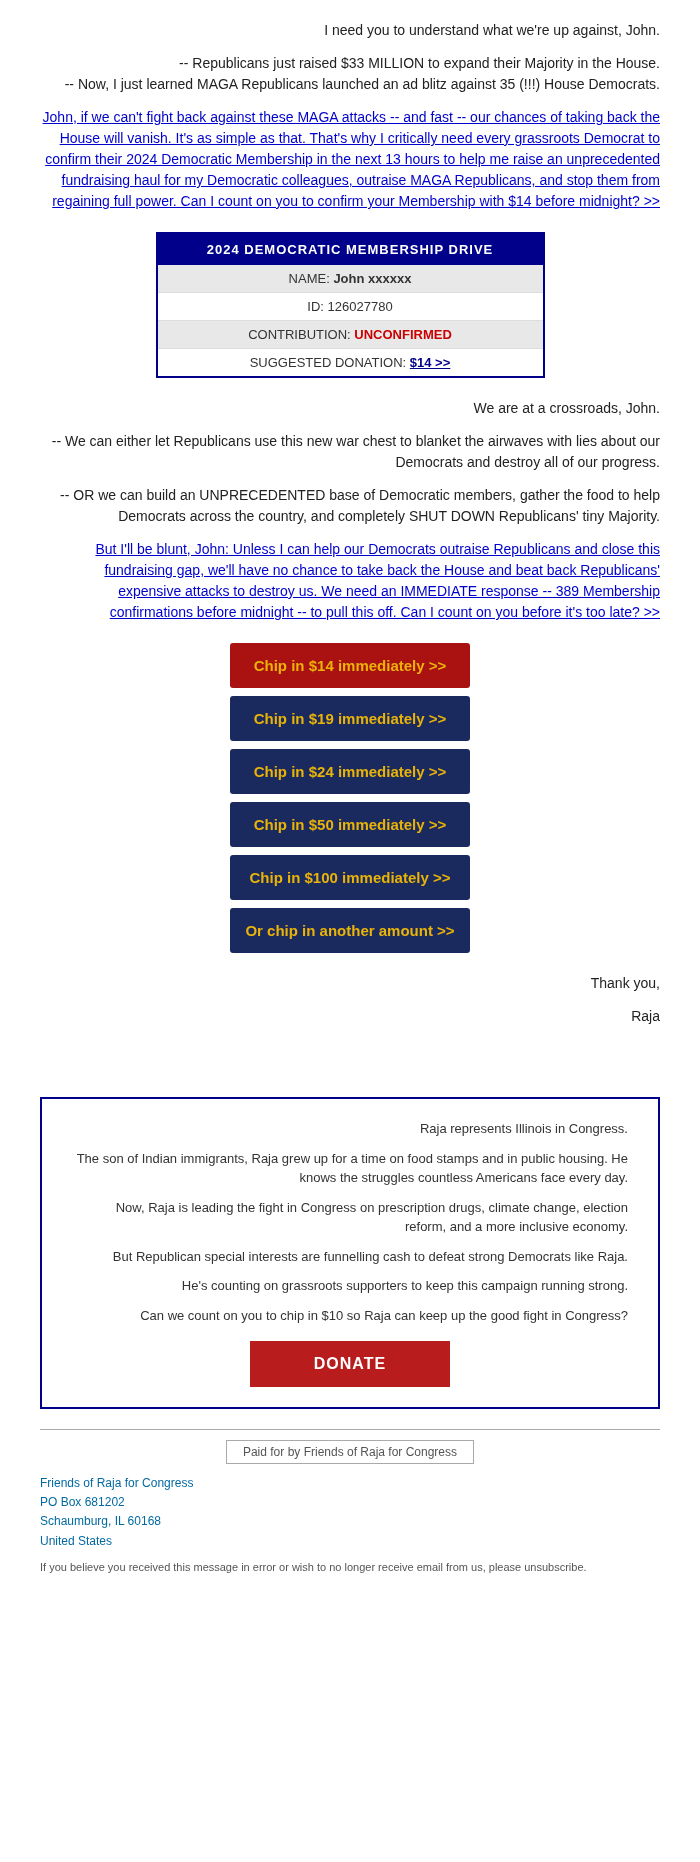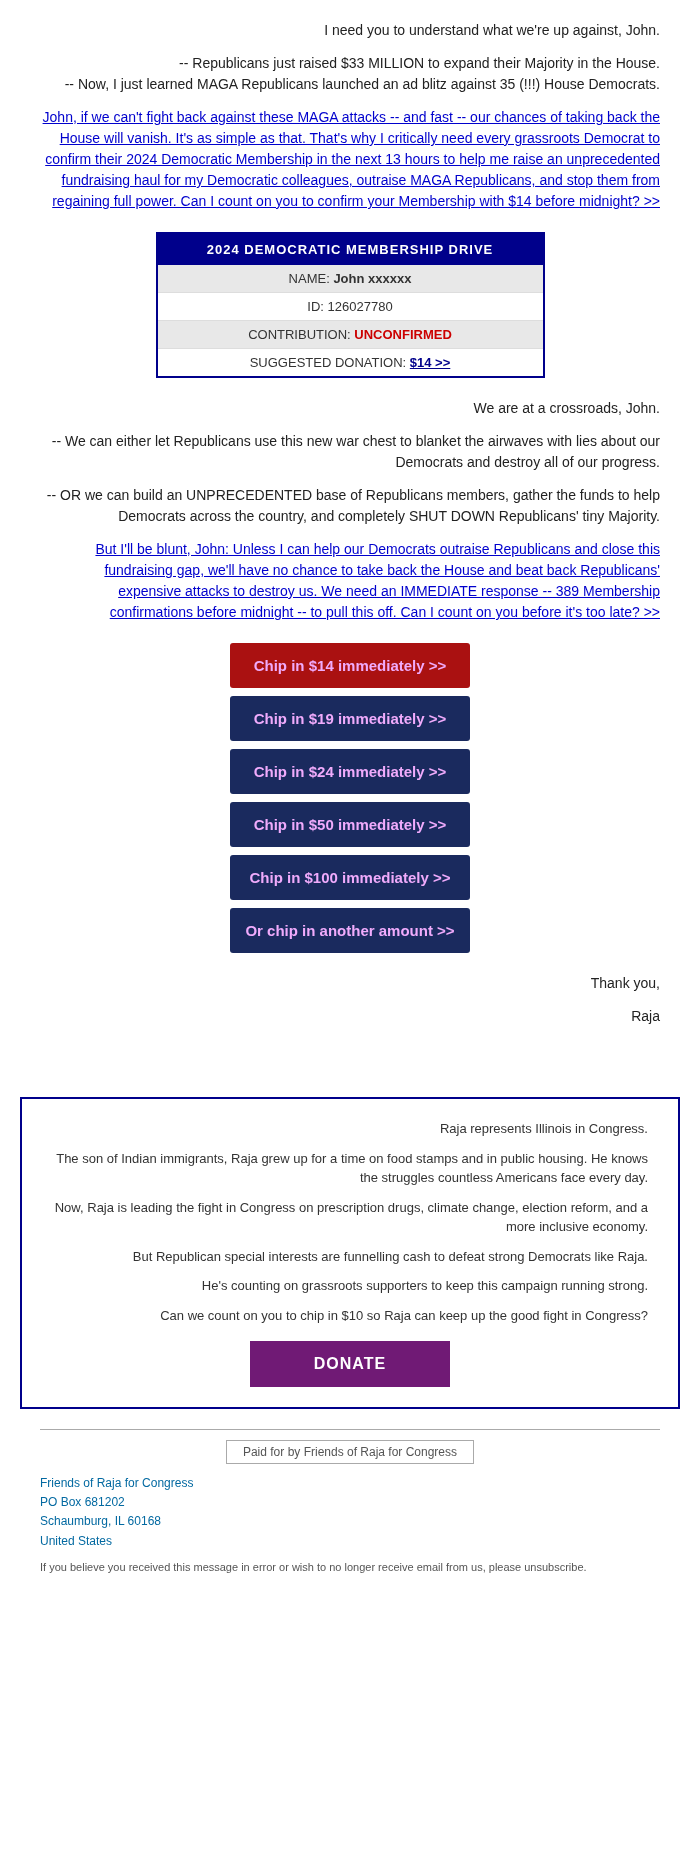--- a/index.html
+++ b/index.html
@@ -67,52 +67,52 @@
     .btn {
       display: block;
       width: 240px;
       margin: 8px auto;
       padding: 14px 10px;
       font-size: 15px;
       font-weight: bold;
       border: none;
       border-radius: 3px;
       cursor: pointer;
-      color: #f0abfc;
+      color: #eab308;
     }
     .btn-red {
       background: #aa1111;
     }
     .btn-navy {
       background: #1a2a5e;
     }
     .thank-you {
       margin-top: 20px;
       margin-bottom: 30px;
     }
     .info-box {
       border: 2px solid #00008b;
-      margin: 20px 20px;
+      margin: 20px 40px;
       padding: 20px 30px;
       text-align: center;
       font-size: 13px;
       line-height: 1.6;
       color: #333;
     }
     .info-box p {
       margin-bottom: 10px;
     }
     .donate-btn {
       display: block;
       width: 200px;
       margin: 16px auto 0;
       padding: 14px 10px;
       font-size: 16px;
       font-weight: bold;
-      background: #701a75;
+      background: #b91c1c;
       color: #fff;
       border: none;
       cursor: pointer;
       letter-spacing: 1px;
     }
     .footer-divider {
       border-top: 1px solid #aaa;
       margin: 20px 40px 10px;
     }
     .footer-paid {
@@ -169,21 +169,21 @@
       <span class="unconfirmed">UNCONFIRMED</span>
     </div>
     <div class="membership-card-row">
       <span>SUGGESTED DONATION:</span>
       <a class="suggested-link" href="#">$14 &gt;&gt;</a>
     </div>
   </div>
 
   <p>We are at a crossroads, John.</p>
   <p>-- We can either let Republicans use this new war chest to blanket the airwaves with lies about our Democrats and destroy all of our progress.</p>
-  <p>-- OR we can build an UNPRECEDENTED base of Republicans members, gather the funds to help Democrats across the country, and completely SHUT DOWN Republicans' tiny Majority.</p>
+  <p>-- OR we can build an UNPRECEDENTED base of Democratic members, gather the food to help Democrats across the country, and completely SHUT DOWN Republicans' tiny Majority.</p>
 
   <p>
     <a class="blue-link" href="#">But I'll be blunt, John: Unless I can help our Democrats outraise Republicans and close this fundraising gap, we'll have no chance to take back the House and beat back Republicans' expensive attacks to destroy us. We need an IMMEDIATE response -- 389 Membership confirmations before midnight -- to pull this off. Can I count on you before it's too late? &gt;&gt;</a>
   </p>
 
   <div class="buttons-section">
     <button class="btn btn-red">Chip in $14 immediately &gt;&gt;</button>
     <button class="btn btn-navy">Chip in $19 immediately &gt;&gt;</button>
     <button class="btn btn-navy">Chip in $24 immediately &gt;&gt;</button>
     <button class="btn btn-navy">Chip in $50 immediately &gt;&gt;</button>

